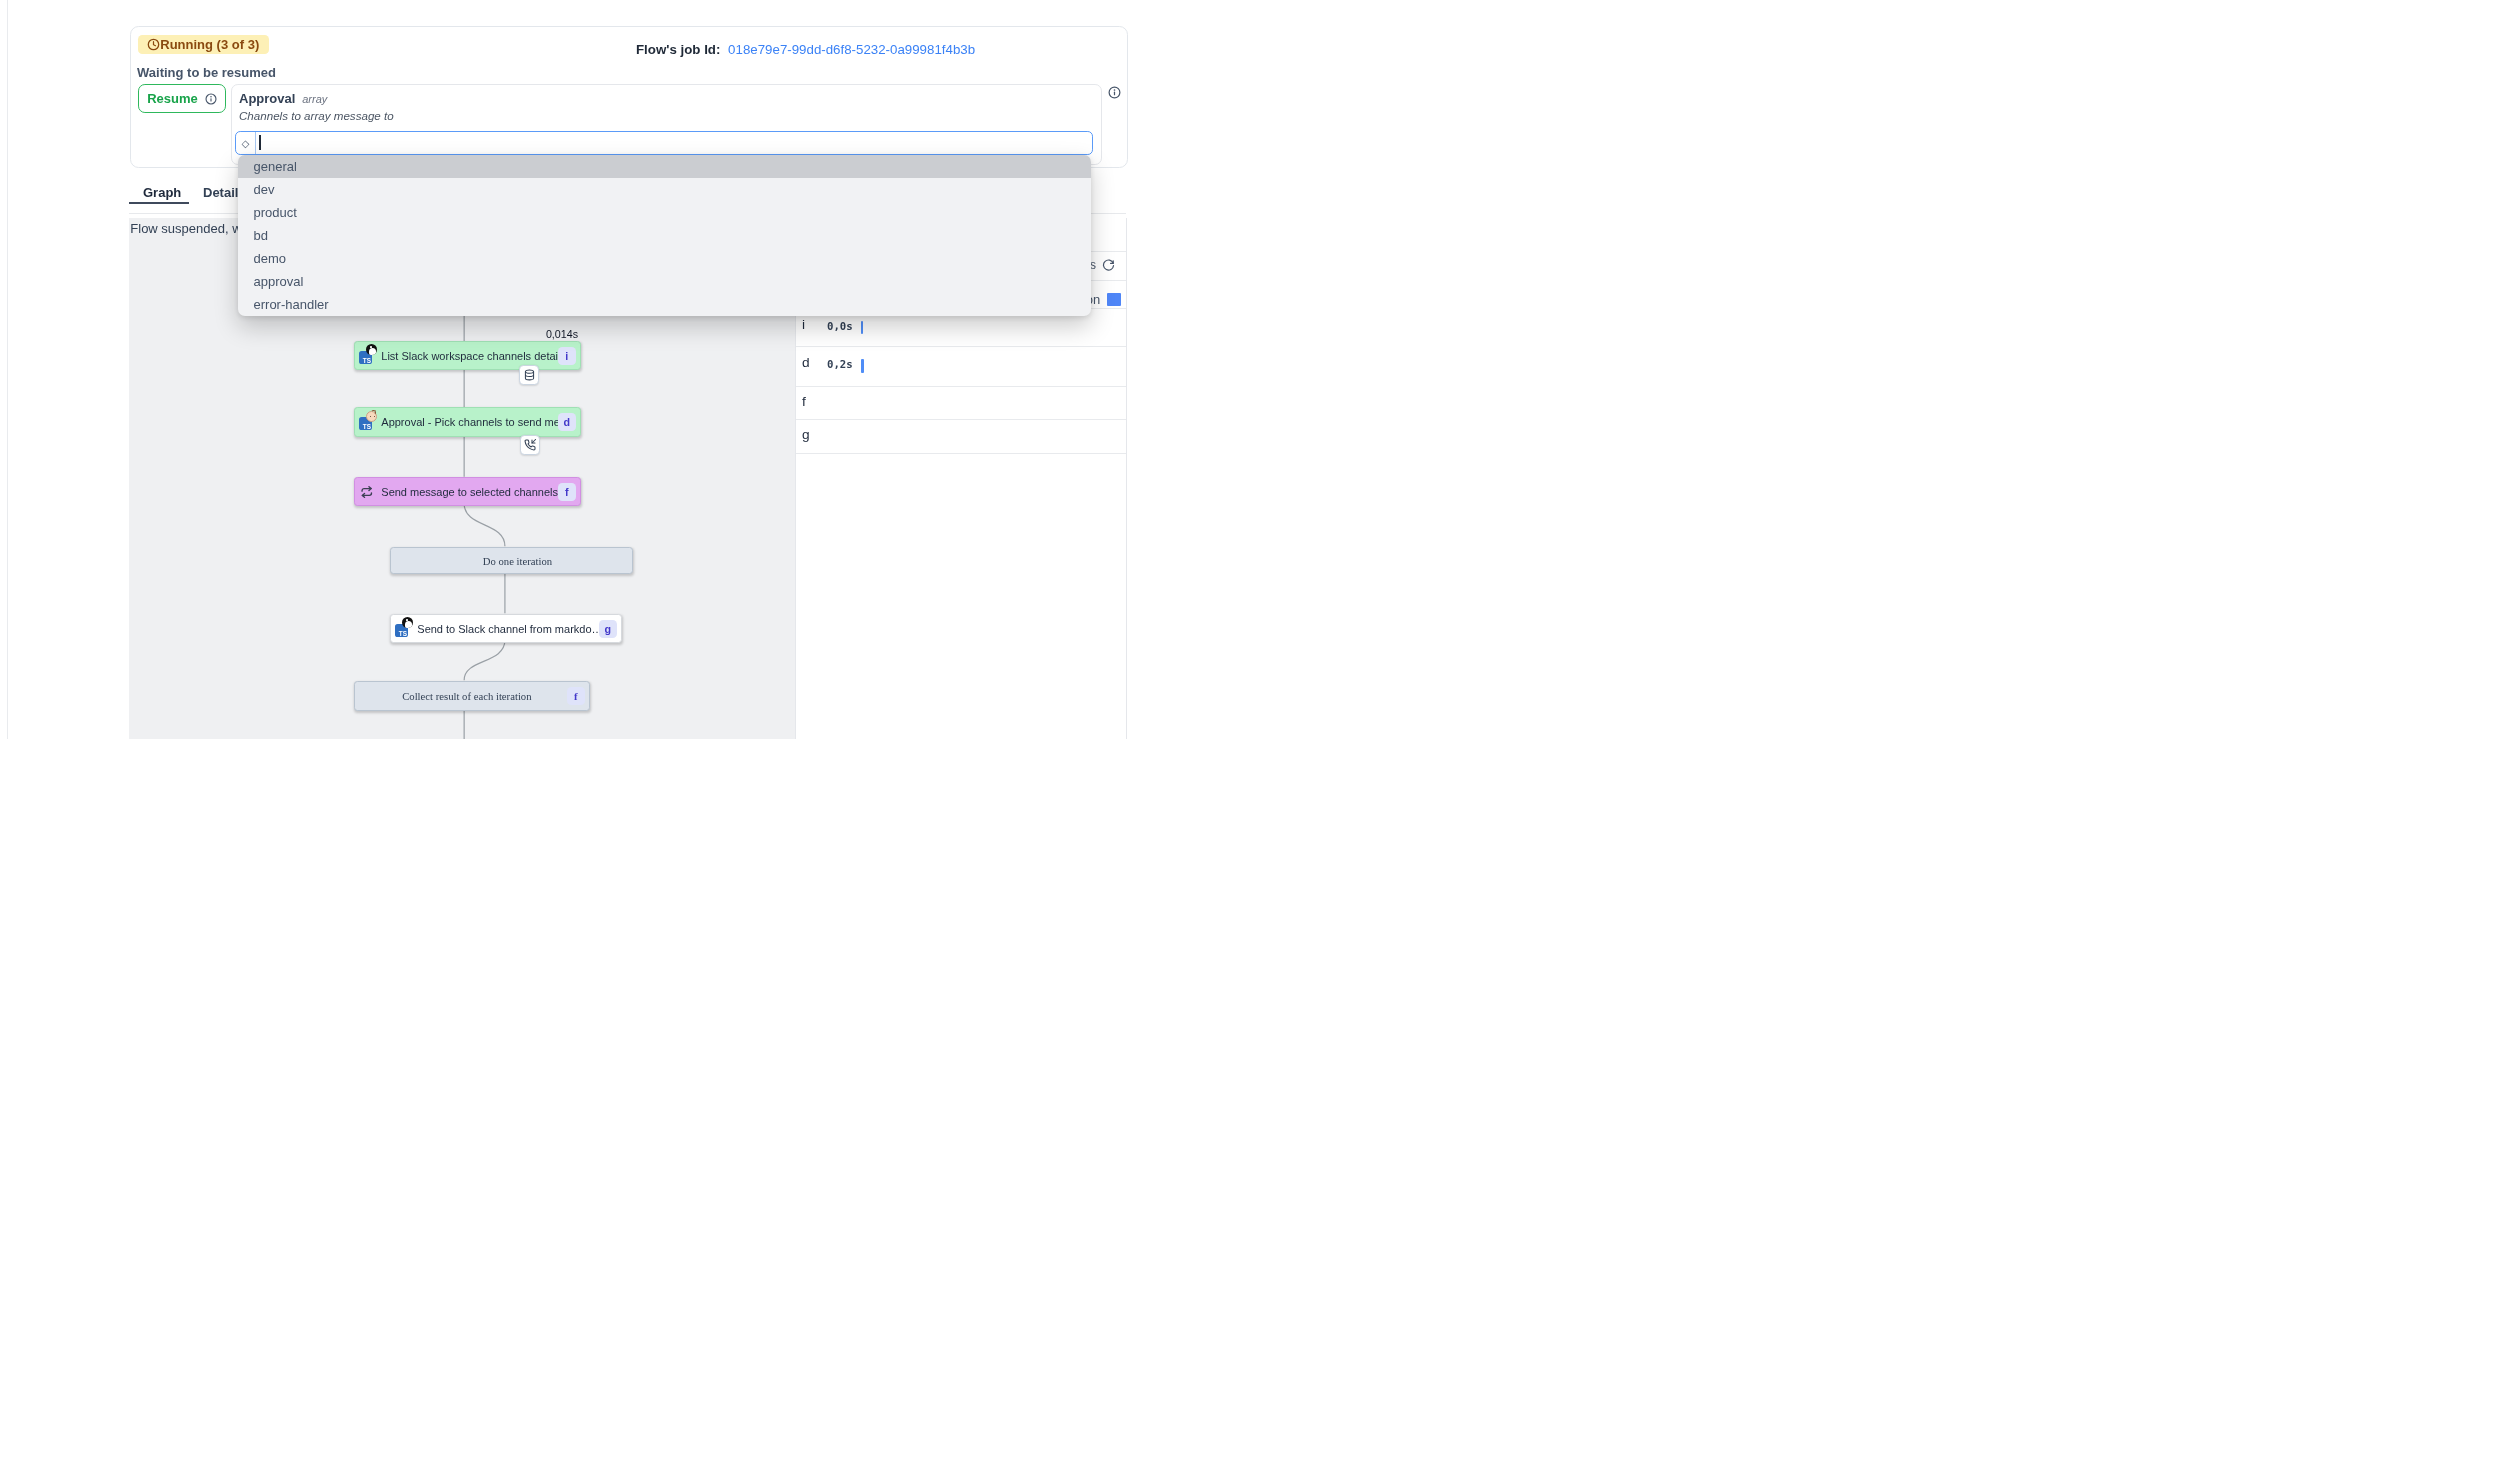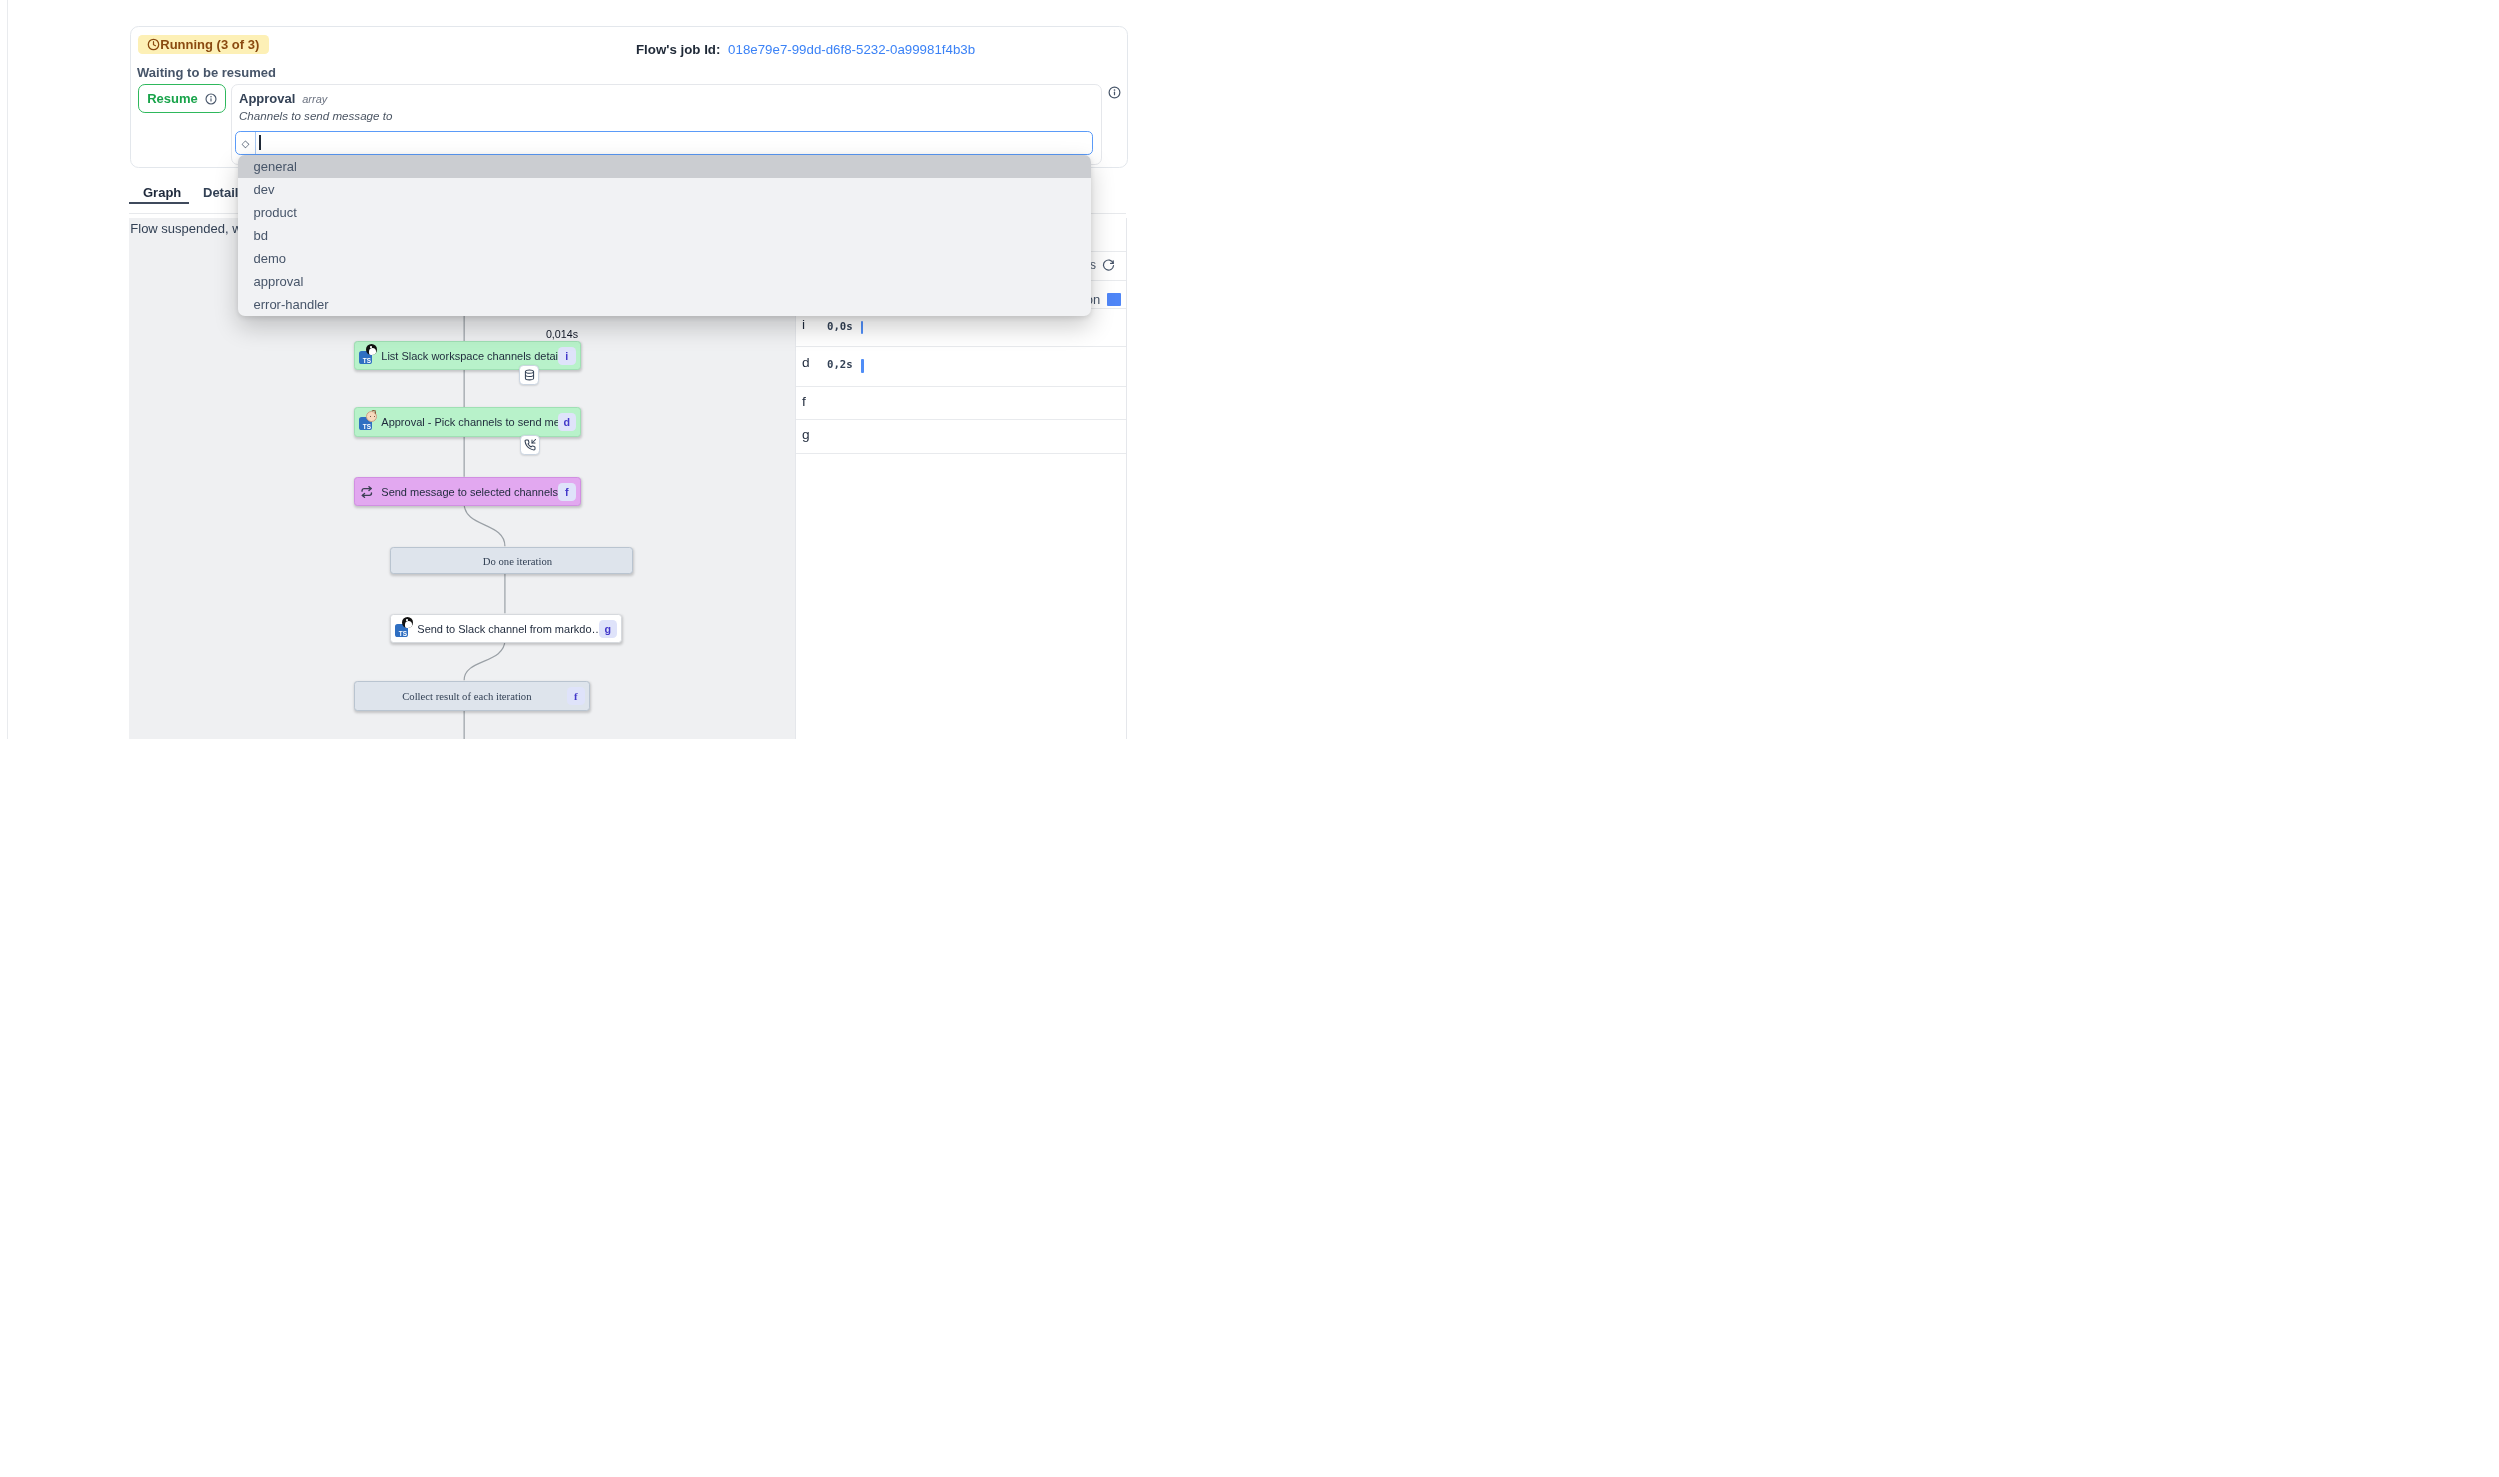--- a/index.html
+++ b/index.html
@@ -131,21 +131,21 @@
 
     <div class="abs jobid-row">
       <span class="jobid-label">Flow's job Id:</span>
       <a href="#" class="jobid-link">018e79e7-99dd-d6f8-5232-0a99981f4b3b</a>
     </div>
 
     <div class="abs form-box"></div>
     <div class="abs form-title">
       <b>Approval</b><span class="form-type">array</span>
     </div>
-    <div class="abs form-desc">Channels to send message to</div>
+    <div class="abs form-desc">Channels to array message to</div>
     <div class="abs chan-input">
       <div class="chan-prefix">◇</div>
       <div class="caret"></div>
     </div>
     <span class="abs" style="left:977px;top:59px;">
       <svg width="13" height="13" viewBox="0 0 14 14">
           <circle cx="7" cy="7" r="5.8" fill="none" stroke="#475569" stroke-width="1.3"></circle>
           <circle cx="7" cy="4.3" r="0.9" fill="#475569"></circle>
           <rect x="6.35" y="6" width="1.3" height="4" rx="0.6" fill="#475569"></rect>
         </svg>

